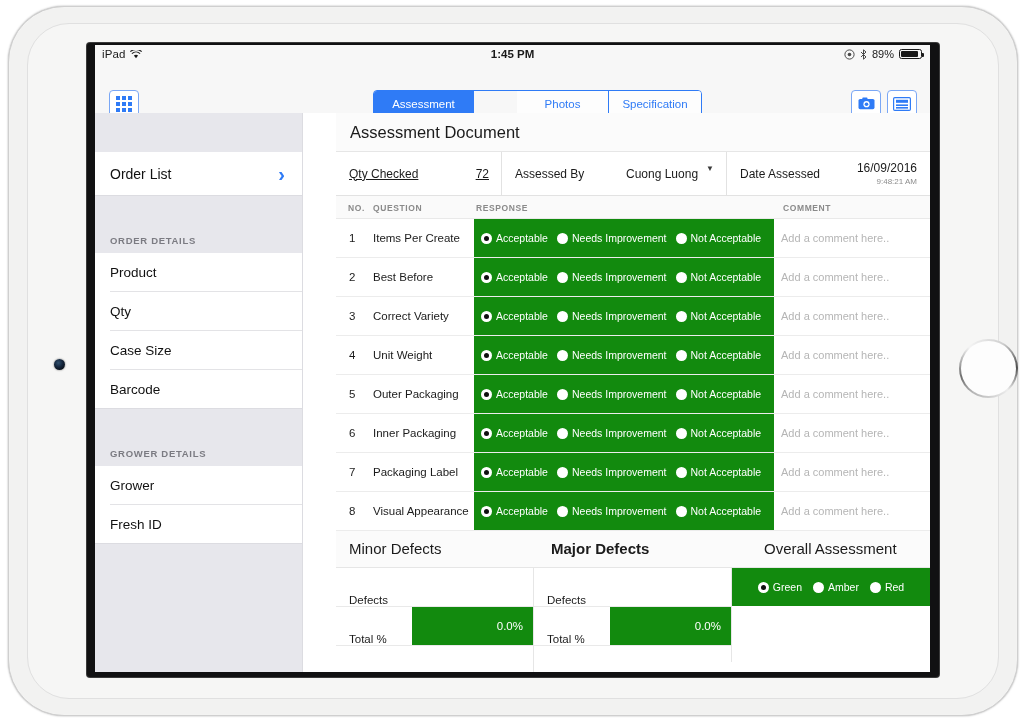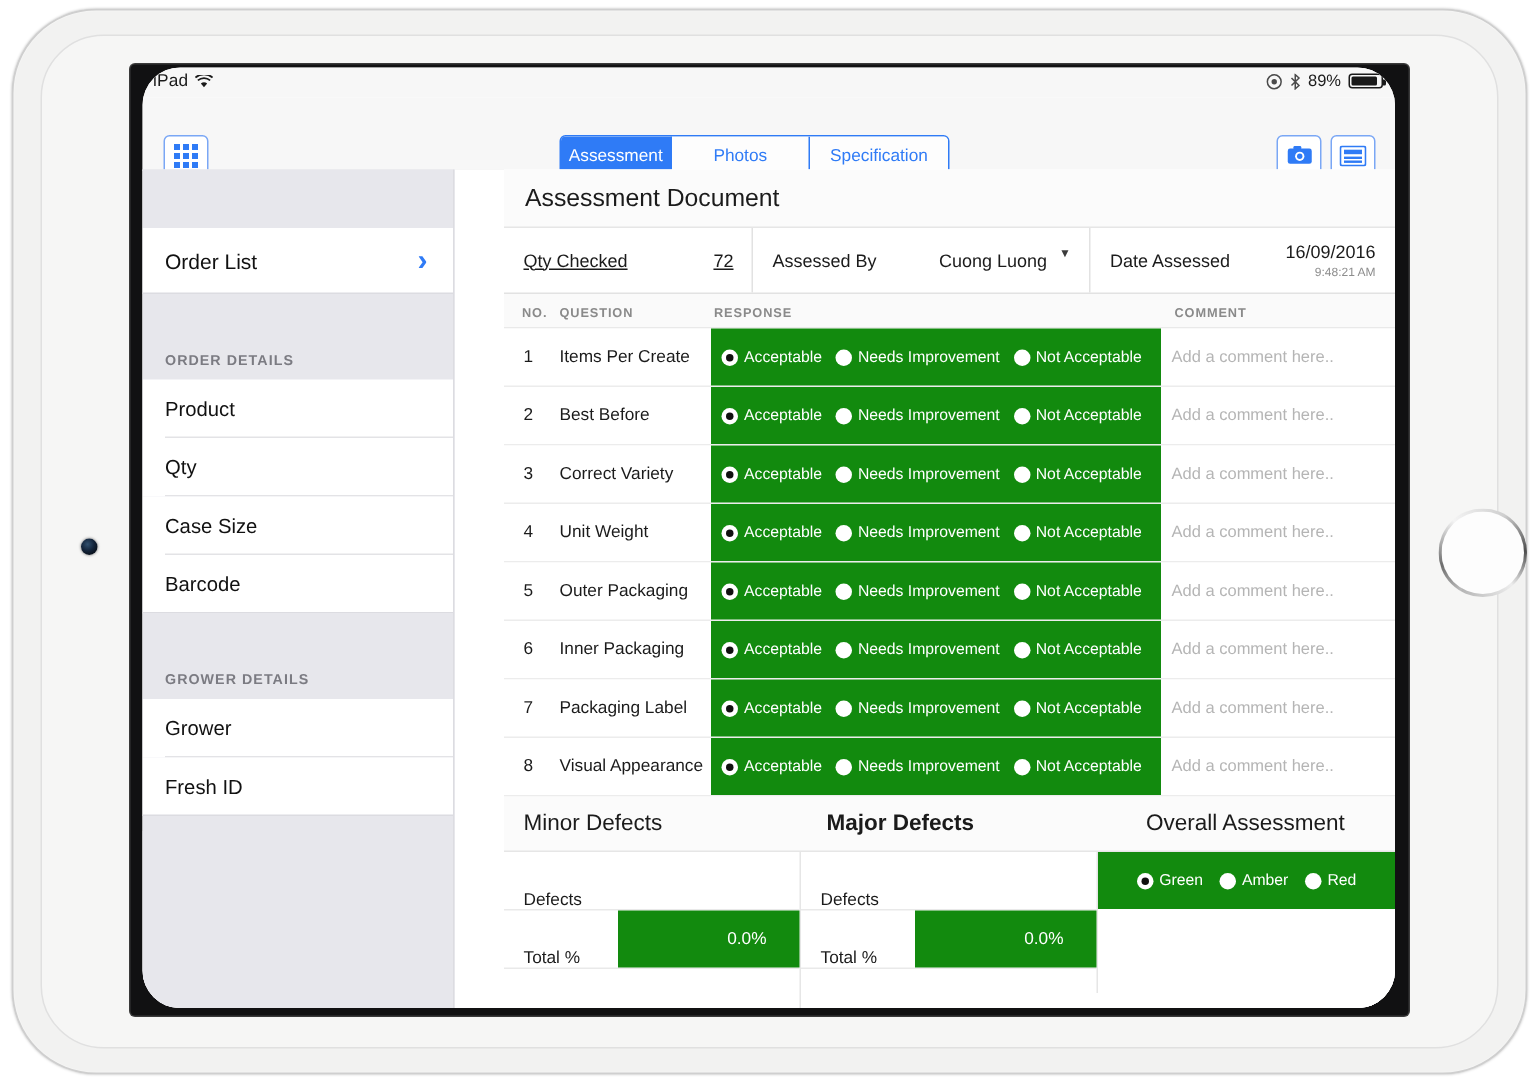--- a/index.html
+++ b/index.html
@@ -75,21 +75,20 @@
 
   
   #screen {
     position: absolute;
     left: 95px;
     top: 45px;
     width: 835px;
     height: 627px;
     background: #ffffff;
     overflow: hidden;
-    border-radius: 25px;
   }
 
   
   #status-bar {
     position: absolute;
     left: 0; top: 0;
     width: 835px;
     height: 20px;
     background: #f7f7f7;
     font-size: 11px;
@@ -191,22 +190,22 @@
     color: #2f7bf6;
     background: #fdfdfd;
     display: flex;
     align-items: center;
     justify-content: center;
     border-right: 1px solid #2f7bf6;
     box-sizing: border-box;
   }
   .seg:last-child { border-right: none; }
   .seg.active { background: #2f7bf6; color: #ffffff; }
-  #seg-assessment { width: 74px; }
-  #seg-photos { width: 92px; }
+  #seg-assessment { width: 100px; }
+  #seg-photos { width: 92px; margin-left: 43px; }
   #seg-specification { width: 92px; }
 
   
   #content {
     position: absolute;
     left: 0; top: 68px;
     width: 835px;
     height: 559px;
     background: #ffffff;
   }
@@ -464,21 +463,21 @@
     position: absolute;
     left: 76px; top: 0;
     right: 0;
     height: 38px;
     background: #128a0e;
     color: #ffffff;
     font-size: 11.5px;
     display: flex;
     align-items: center;
     justify-content: flex-end;
-    padding-right: 22px;
+    padding-right: 10px;
     box-sizing: border-box;
   }
   #overall-band {
     position: absolute;
     left: 0; top: 0;
     width: 198px;
     height: 38px;
     background: #128a0e;
     display: flex;
     align-items: center;
@@ -516,20 +515,21 @@
 
   <div id="status-bar">
     <div id="status-left">
       <span class="label">iPad</span>
       <svg width="12" height="9" viewBox="0 0 12 9">
         <path d="M6 8.2 L3.9 5.6 A3.4 3.4 0 0 1 8.1 5.6 Z" fill="#1a1a1a"></path>
         <path d="M1.9 3.6 A6.2 6.2 0 0 1 10.1 3.6" stroke="#1a1a1a" stroke-width="1.1" fill="none"></path>
         <path d="M0.3 1.7 A8.6 8.6 0 0 1 11.7 1.7" stroke="#1a1a1a" stroke-width="1.1" fill="none"></path>
       </svg>
     </div>
+    <div id="status-time">1:45 PM</div>
     <div id="status-right">
       <svg width="11" height="11" viewBox="0 0 11 11">
         <circle cx="5.5" cy="5.5" r="4.6" fill="none" stroke="#4a4a4a" stroke-width="1"></circle>
         <circle cx="5.5" cy="5.5" r="1.8" fill="#4a4a4a"></circle>
       </svg>
       <svg width="7" height="11" viewBox="0 0 7 11">
         <path d="M1 3 L6 8 L3.5 10.2 L3.5 0.8 L6 3 L1 8" fill="none" stroke="#4a4a4a" stroke-width="1"></path>
       </svg>
       <span>89%</span>
       <span class="battery-shell">

